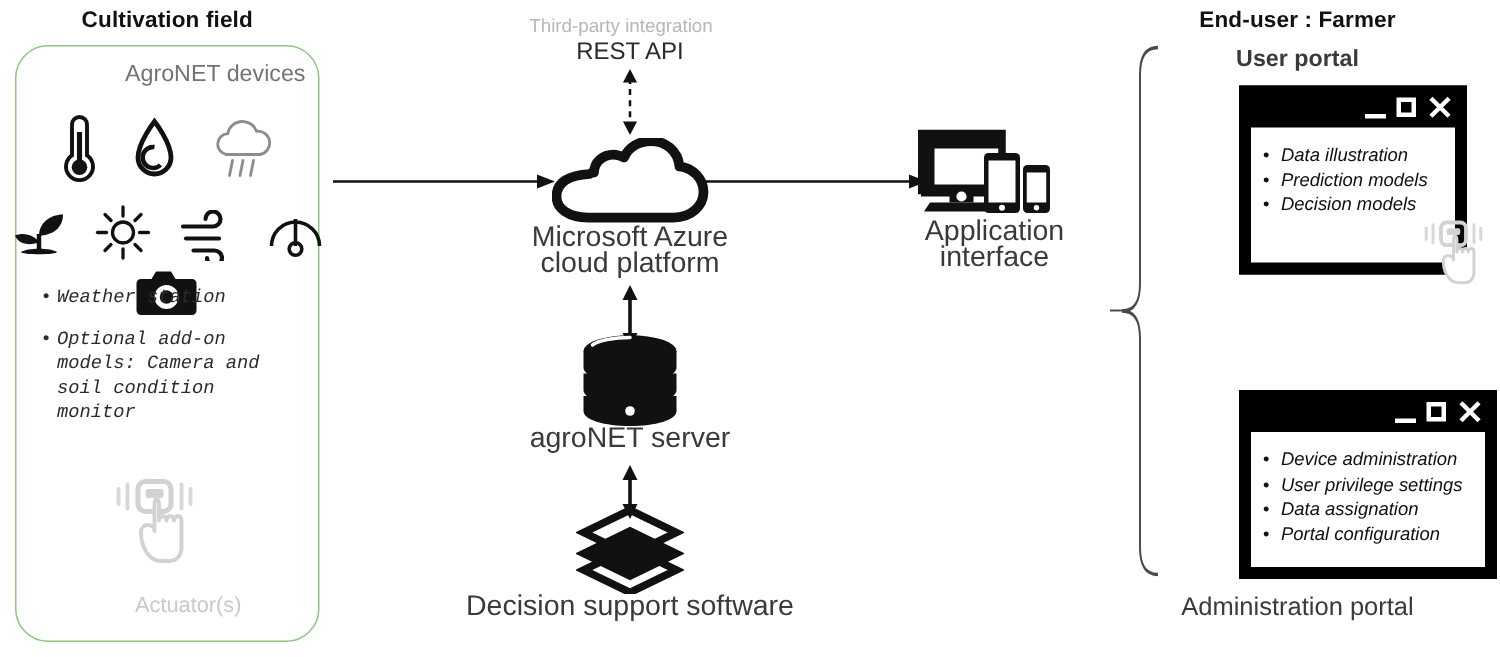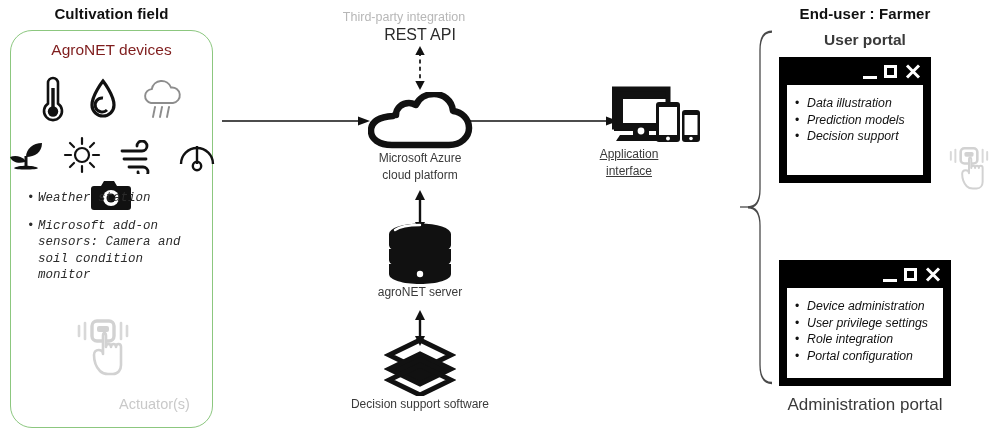--- a/index.html
+++ b/index.html
@@ -12,21 +12,21 @@
     overflow:hidden;
   }
   .abs{position:absolute;}
 
   
   .hdr-bold{
     font-size:15px;font-weight:bold;color:#111;
     text-align:center;letter-spacing:.1px;
   }
   .lbl{
-    font-size:12px;color:#3a3a3a;text-align:center;line-height:17px;
+    font-size:19px;color:#3a3a3a;text-align:center;line-height:17px;
   }
   .lbl-grey{
     font-size:12.5px;color:#b7b7b7;text-align:center;line-height:15px;
   }
   .lbl-lightgrey{
     font-size:14.5px;color:#c9c9c9;text-align:center;line-height:17px;
   }
 
   
   #field-card{
@@ -42,56 +42,57 @@
     font-size:12.5px;font-style:italic;color:#2b2b2b;
     line-height:16.5px;
   }
   .bullets ul{margin:0;padding-left:14px;list-style:none;font-family:Liberation Mono, monospace;}
   .bullets li{margin-bottom:11px;position:relative;}
   .bullets li:before{
     content:"\2022";position:absolute;left:-11px;top:0;font-style:normal;
   }
   #field-bullets{left:24px;top:190px;width:172px;}
   #actuator-icon{left:70px;top:318px;width:66px;height:58px;}
-  #actuator-label{left:10px;top:396px;width:231px;padding-left:29px;}
-
-  
-  #third-party{left:304px;top:10px;width:200px;}
+  #actuator-label{left:10px;top:396px;width:231px;}
+
+  
+  #third-party{left:314px;top:10px;width:200px;}
   #rest-api{left:320px;top:26px;width:200px;font-size:16px;color:#2b2b2b;}
   #dashed-arrow{left:405px;top:46px;width:30px;height:44px;}
   #cloud-icon{left:368px;top:92px;width:105px;height:58px;}
   #azure-label{left:340px;top:150px;width:160px;}
   #arrow-cloud-db{left:405px;top:190px;width:30px;height:42px;}
   #db-icon{left:383px;top:222px;width:74px;height:64px;}
   #server-label{left:340px;top:284px;width:160px;}
   #arrow-db-dss{left:405px;top:310px;width:30px;height:36px;}
   #dss-icon{left:384px;top:338px;width:72px;height:58px;}
   #dss-label{left:310px;top:396px;width:220px;}
 
   
   #arrow-field-cloud{left:222px;top:112px;width:148px;height:18px;}
   #arrow-cloud-app{left:470px;top:112px;width:148px;height:18px;}
 
   
   #app-icon{left:612px;top:86px;width:96px;height:58px;}
-  #app-label{left:564px;top:146px;width:130px;text-decoration:underline;}
+  #app-label{left:598px;top:146px;width:130px;}
 
   
   #brace{left:740px;top:28px;width:34px;height:394px;}
 
   
   #enduser-title{left:770px;top:5px;width:190px;}
   #userportal-title{left:770px;top:31px;width:190px;font-weight:bold;}
   #adminportal-title{left:770px;top:396px;width:190px;}
 
   .win{
     box-sizing:border-box;
     background:#000;
     padding:27px 7px 7px 7px;
     border:1px solid #000;
+    margin-left:47px;
   }
   .win-titlebar{
     position:absolute;left:0;top:0;right:0;height:27px;
     display:flex;align-items:center;justify-content:flex-end;
     padding-right:9px;box-sizing:border-box;
   }
   .win-btn{color:#fff;display:inline-block;}
   .win-min{
     width:14px;height:3px;background:#fff;margin-right:7px;
     position:relative;top:6px;
@@ -126,21 +127,21 @@
 
   #right-touch-icon{left:944px;top:140px;width:50px;height:56px;}
 </style>
 </head>
 <body>
 
 <div class="abs hdr-bold" style="left:10px;top:5px;width:203px;">Cultivation field</div>
 
 <div class="abs" id="field-card"></div>
 
-<div class="abs lbl" id="devices-title" style="font-size:15.5px;color:#7f1d1d;">AgroNET devices</div>
+<div class="abs lbl" id="devices-title" style="font-size:15.5px;color:#737373;padding-left:32px;">AgroNET devices</div>
 
 <div class="abs" id="icon-grid">
   <div class="icon-row" style="gap:22px;height:50px;">
     <span>
       <svg width="26" height="46" viewBox="0 0 26 46">
         <path d="M13 2a5 5 0 0 0-5 5v20.6a9 9 0 1 0 10 0V7a5 5 0 0 0-5-5z" fill="none" stroke="#111" stroke-width="2.6"></path>
         <circle cx="13" cy="35.5" r="5.2" fill="#111"></circle>
         <rect x="11.3" y="12" width="3.4" height="20" fill="#111"></rect>
       </svg>
     </span>
@@ -211,21 +212,21 @@
         <circle cx="21" cy="20" r="8" fill="#fff"></circle>
         <circle cx="21" cy="20" r="4.5" fill="#111"></circle>
       </svg>
     </span>
   </div>
 </div>
 
 <div class="abs bullets" id="field-bullets">
   <ul>
     <li>Weather station</li>
-    <li>Microsoft add-on sensors: Camera and soil condition monitor</li>
+    <li>Optional add-on models: Camera and soil condition monitor</li>
   </ul>
 </div>
 
 <div class="abs" id="actuator-icon">
   <svg width="66" height="58" viewBox="0 0 66 58">
     <g stroke="#d8d8d8" stroke-width="2.6" fill="none" stroke-linecap="round">
       <line x1="9" y1="8" x2="9" y2="18"></line>
       <line x1="15" y1="5" x2="15" y2="21"></line>
       <line x1="57" y1="8" x2="57" y2="18"></line>
       <line x1="51" y1="5" x2="51" y2="21"></line>
@@ -349,36 +350,36 @@
 <div class="abs win" id="user-window">
   <div class="win-titlebar">
     <span class="win-btn win-min"></span>
     <span class="win-btn win-max"></span>
     <span class="win-btn win-close"></span>
   </div>
   <div class="win-body">
     <ul>
       <li>Data illustration</li>
       <li>Prediction models</li>
-      <li>Decision support</li>
+      <li>Decision models</li>
     </ul>
   </div>
 </div>
 
 <div class="abs win" id="admin-window">
   <div class="win-titlebar">
     <span class="win-btn win-min"></span>
     <span class="win-btn win-max"></span>
     <span class="win-btn win-close"></span>
   </div>
   <div class="win-body">
     <ul>
       <li>Device administration</li>
       <li>User privilege settings</li>
-      <li>Role integration</li>
+      <li>Data assignation</li>
       <li>Portal configuration</li>
     </ul>
   </div>
 </div>
 
 <div class="abs lbl" id="adminportal-title" style="font-size:17px;">Administration portal</div>
 
 <div class="abs" id="right-touch-icon">
   <svg width="50" height="56" viewBox="0 0 66 58">
     <g stroke="#d8d8d8" stroke-width="2.6" fill="none" stroke-linecap="round">

